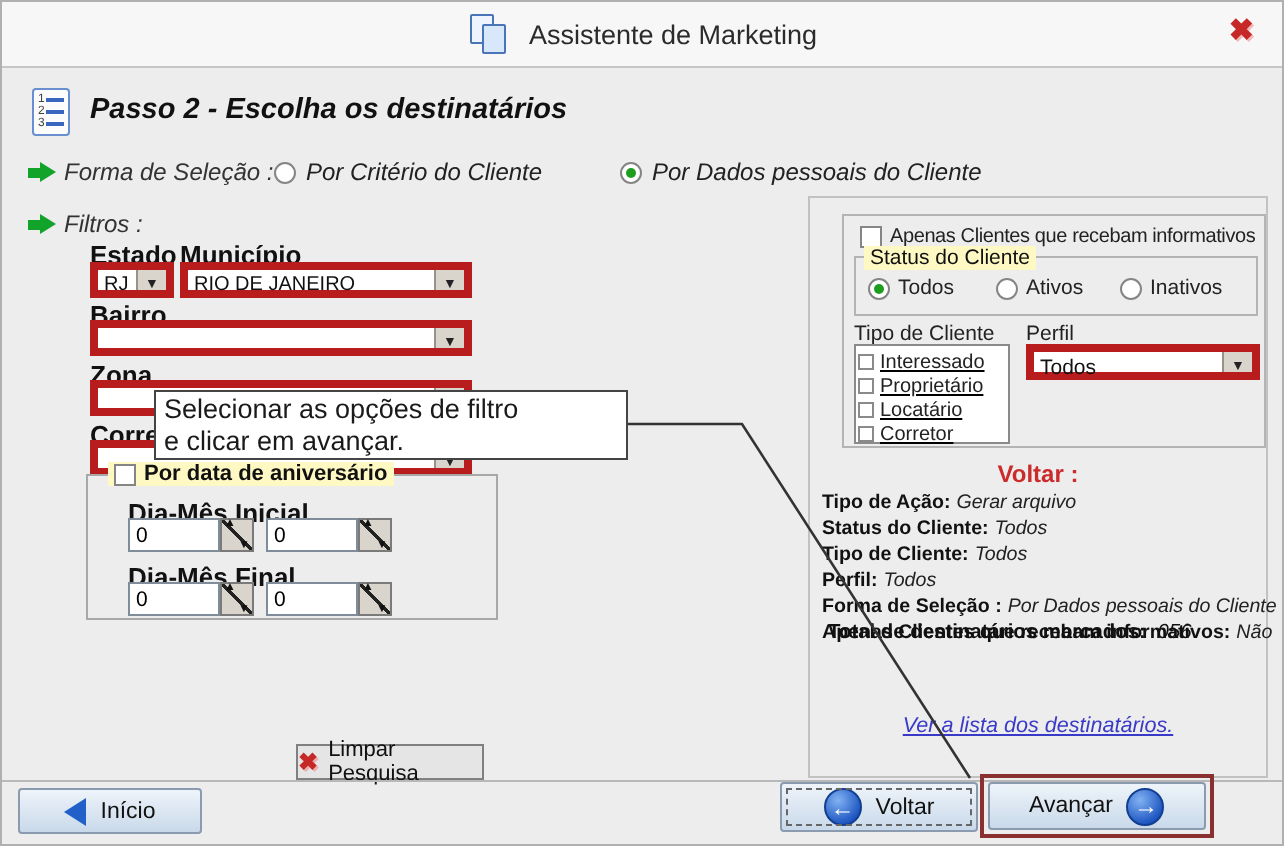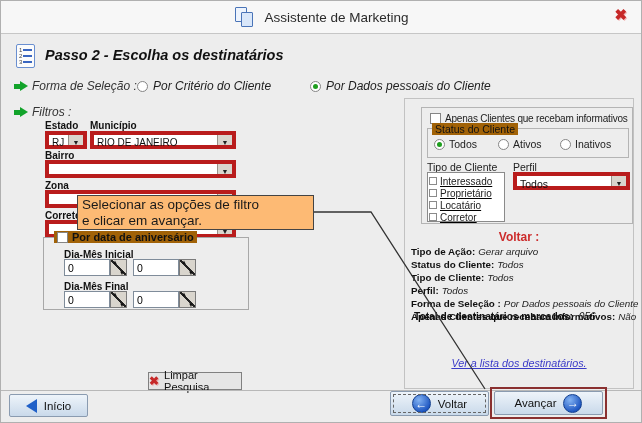--- a/index.html
+++ b/index.html
@@ -29,21 +29,21 @@
   .page-heading { position:absolute; left:44px; top:46px; font-size:14.5px; font-weight:bold;
                   font-style:italic; color:#111; }
   .green-arrow { position:absolute; width:14px; height:10px; }
   .green-arrow .shaft { position:absolute; left:0; top:2.5px; width:6px; height:5px; background:#12a32a; }
   .green-arrow .head { position:absolute; left:6px; top:0; width:0; height:0;
                        border-top:5px solid transparent; border-bottom:5px solid transparent;
                        border-left:8px solid #12a32a; }
   .ital-label { position:absolute; font-style:italic; font-size:12px; color:#333; }
 
   
-  .fld-label { position:absolute; font-size:10px; font-weight:bold; color:#111; }
+  .fld-label { position:absolute; font-size:13px; font-weight:bold; color:#111; }
   .combo { position:absolute; height:18px; background:#fff; border:4px solid #b91c1c; }
   .combo .val { position:absolute; left:3px; top:2px; right:17px; font-size:10px; color:#111;
                 white-space:nowrap; overflow:hidden; }
   .combo .btn { position:absolute; right:0; top:0; bottom:0; width:15px; background:#d9d5cd;
                 border-left:1px solid #97928a; color:#222; font-size:7px; line-height:16px;
                 text-align:center; cursor:pointer; }
   .cb { display:inline-block; width:11px; height:11px; background:#fff; border:1px solid #858585;
         vertical-align:middle; flex:none; }
   .rb { display:inline-block; width:11px; height:11px; border-radius:50%; background:#fff;
         border:1px solid #858585; vertical-align:middle; flex:none; }
@@ -55,26 +55,26 @@
 
   .spin-input { position:absolute; height:17px; background:#fff; border:1px solid #7f8c9a;
                 font-size:10.5px; padding-left:3px; font-family:"Liberation Sans", sans-serif; }
   .spin-btn { position:absolute; width:17px; height:17px; background:#d9d5cd; border:1px solid #7a7a7a;
               cursor:pointer;
               background-image:linear-gradient(45deg, transparent 46%, #222 46%, #222 54%, transparent 54%); }
   .spin-btn::before { content:"▲"; position:absolute; left:1px; top:-1px; font-size:6px; color:#111; }
   .spin-btn::after { content:"▼"; position:absolute; right:1px; bottom:-1px; font-size:6px; color:#111; }
 
   .group-box { position:absolute; border:1px solid #a8a8a8; }
-  .group-legend { position:absolute; background:#a16207; padding:0 3px; display:flex;
+  .group-legend { position:absolute; background:#fef9c3; padding:0 3px; display:flex;
                   align-items:center; gap:4px; font-size:11px; font-weight:bold; color:#111; }
   .group-legend.plain { font-weight:normal; font-size:10.5px; }
 
   
-  .tooltip { position:absolute; left:76px; top:194px; width:237px; height:35px; background:#fdba74;
+  .tooltip { position:absolute; left:76px; top:194px; width:237px; height:35px; background:#ffffff;
              border:1px solid #444; padding:1px 4px; font-size:13.5px; line-height:16px; color:#1a1a1a;
              z-index:6; }
   #leader-svg { position:absolute; left:0; top:0; z-index:3; pointer-events:none; }
 
   
   .right-panel { position:absolute; left:403px; top:97px; width:230px; height:291px;
                  border:1px solid #c2c2c2; }
   .inner-group { position:absolute; left:16px; top:8px; width:212px; height:117px;
                  border:1px solid #b4b4b4; }
   .listbox { position:absolute; background:#fff; border:1px solid #8a8a8a; padding:2px 1px; }
@@ -279,21 +279,21 @@
     </div>
     <div class="dest-link">Ver a lista dos destinatários.</div>
   </div>
 
   <div class="gray-btn">
     <span class="red-x">✖</span>
     <span>Limpar Pesquisa</span>
   </div>
   <div class="divider"></div>
 
-  <div class="wiz-btn" style="left:8px; top:393px; width:79px; height:23px;">
+  <div class="wiz-btn" style="left:8px; top:393px; width:92px; height:23px;">
     <span class="tri-left"></span>
     <span>Início</span>
   </div>
 
   <div class="wiz-btn" style="left:389px; top:390px; width:99px; height:25px;">
     <span class="dashed-inner"></span>
     <span class="circle-icon">←</span>
     <span>Voltar</span>
   </div>
 

